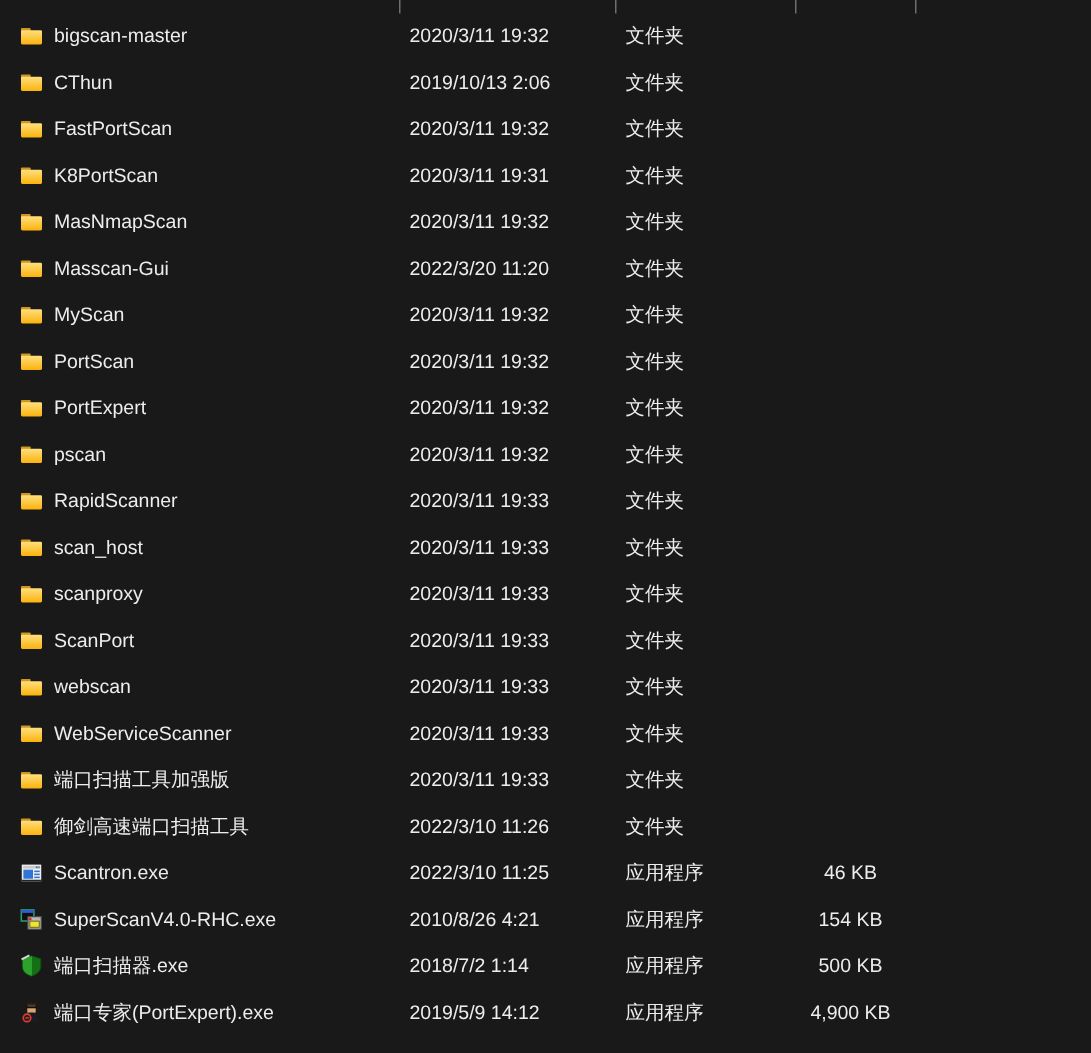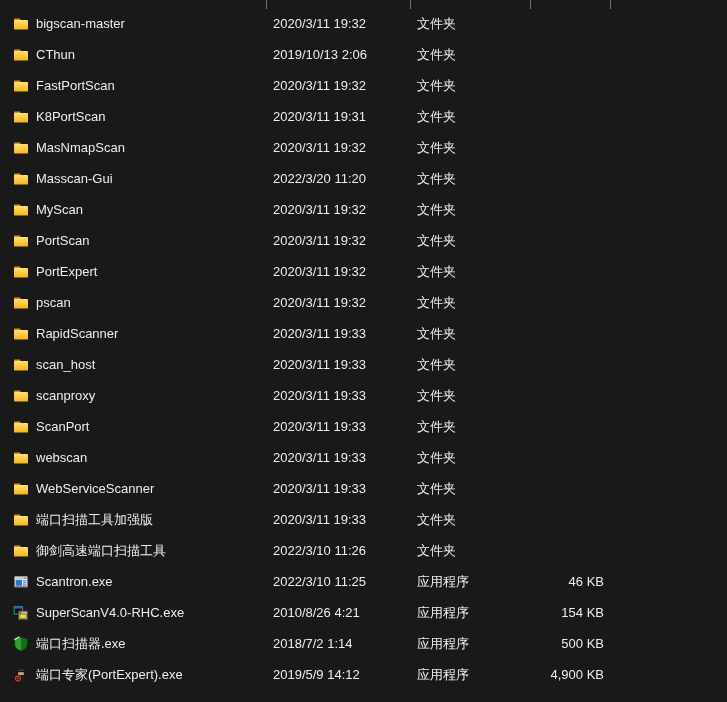--- a/index.html
+++ b/index.html
@@ -26,21 +26,21 @@
     color: #ededed; font-size: 13px;
     cursor: default;
   }
   .col-name {
     width: 266px; padding-left: 13px;
     display: flex; align-items: center; gap: 7px;
     overflow: hidden; white-space: nowrap;
   }
   .col-date { width: 144px; padding-left: 7px; white-space: nowrap; }
   .col-type { width: 120px; padding-left: 7px; white-space: nowrap; }
-  .col-size { width: 74px; text-align: right; white-space: nowrap; }
+  .col-size { width: 74px; text-align: center; white-space: nowrap; }
   .icon { width: 16px; height: 16px; flex: 0 0 16px; display: inline-flex; }
   .icon svg { display: block; }
   .label { display: inline-block; }
 </style>
 </head>
 <body>
 
 <div class="explorer">
   <div class="ticks">
       <div class="tick" style="left: 266px; background: rgb(110, 110, 110);"></div>

